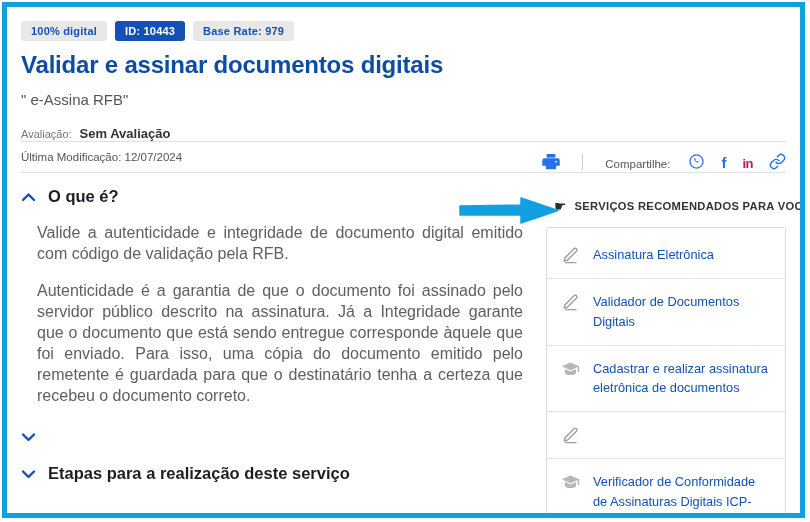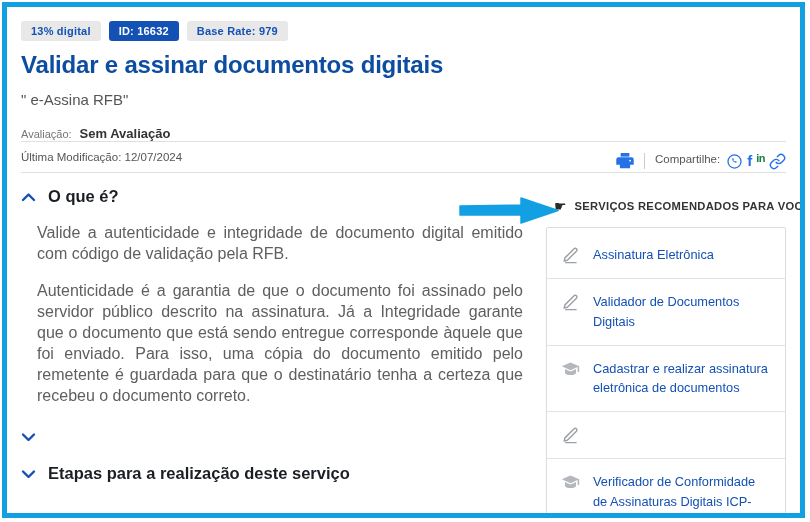--- a/index.html
+++ b/index.html
@@ -22,26 +22,26 @@
   .rating-row { margin-top:18px; display:flex; align-items:baseline; gap:8px; }
   .rating-label { font-size:11px; color:#757575; }
   .rating-value { font-size:13px; color:#333; font-weight:600; }
 
   hr.rule { border:none; border-top:1px solid #e0e0e0; margin:0; }
   .rule1 { margin-top:12px; }
 
   
   .meta-row { display:flex; align-items:center; justify-content:space-between; height:30px; }
   .modified { font-size:11.5px; color:#555; }
-  .share-group { display:flex; align-items:flex-start; gap:4px;margin-top:8px; }
+  .share-group { display:flex; align-items:flex-end; gap:16px;margin-top:8px; }
   .share-label { font-size:11.5px; color:#555; margin-right:2px; }
   .vdiv { width:1px; height:16px; background:#ccc; margin:0 6px; }
   .icon-btn { display:inline-flex; align-items:center; justify-content:center; cursor:pointer; }
   .fb-glyph { color:#2670e8; font-weight:800; font-size:15px; line-height:1; }
-  .in-glyph { color:#15803d; font-weight:800; font-size:11px; line-height:1; letter-spacing:-.5px; }
+  .in-glyph { color:#be185d; font-weight:800; font-size:13px; line-height:1; letter-spacing:-.5px; }
 
   
   .main { display:flex; justify-content:space-between; margin-top:12px; }
   .left-col { width:502px; }
   .right-col { width:240px; }
 
   .section { margin-top:22px; }
   .section:first-child { margin-top:2px; }
   .section-header { display:flex; align-items:center; gap:12px; cursor:pointer; }
   .section-title { font-size:16.5px; font-weight:700; color:#1b1e24; }
@@ -67,22 +67,22 @@
 
   svg { display:block; }
 </style>
 </head>
 <body>
 
 <div class="page">
   <div class="content">
 
     <div class="badge-row">
-      <span class="badge">13% digital</span>
-      <span class="badge dark">ID: 16632</span>
+      <span class="badge">100% digital</span>
+      <span class="badge dark">ID: 10443</span>
       <span class="badge">Base Rate: 979</span>
     </div>
 
     <h1 class="title">Validar e assinar documentos digitais</h1>
     <div class="subtitle">" e-Assina RFB"</div>
     <div class="rating-row">
       <span class="rating-label">Avaliação:</span>
       <span class="rating-value">Sem Avaliação</span>
     </div>
 

